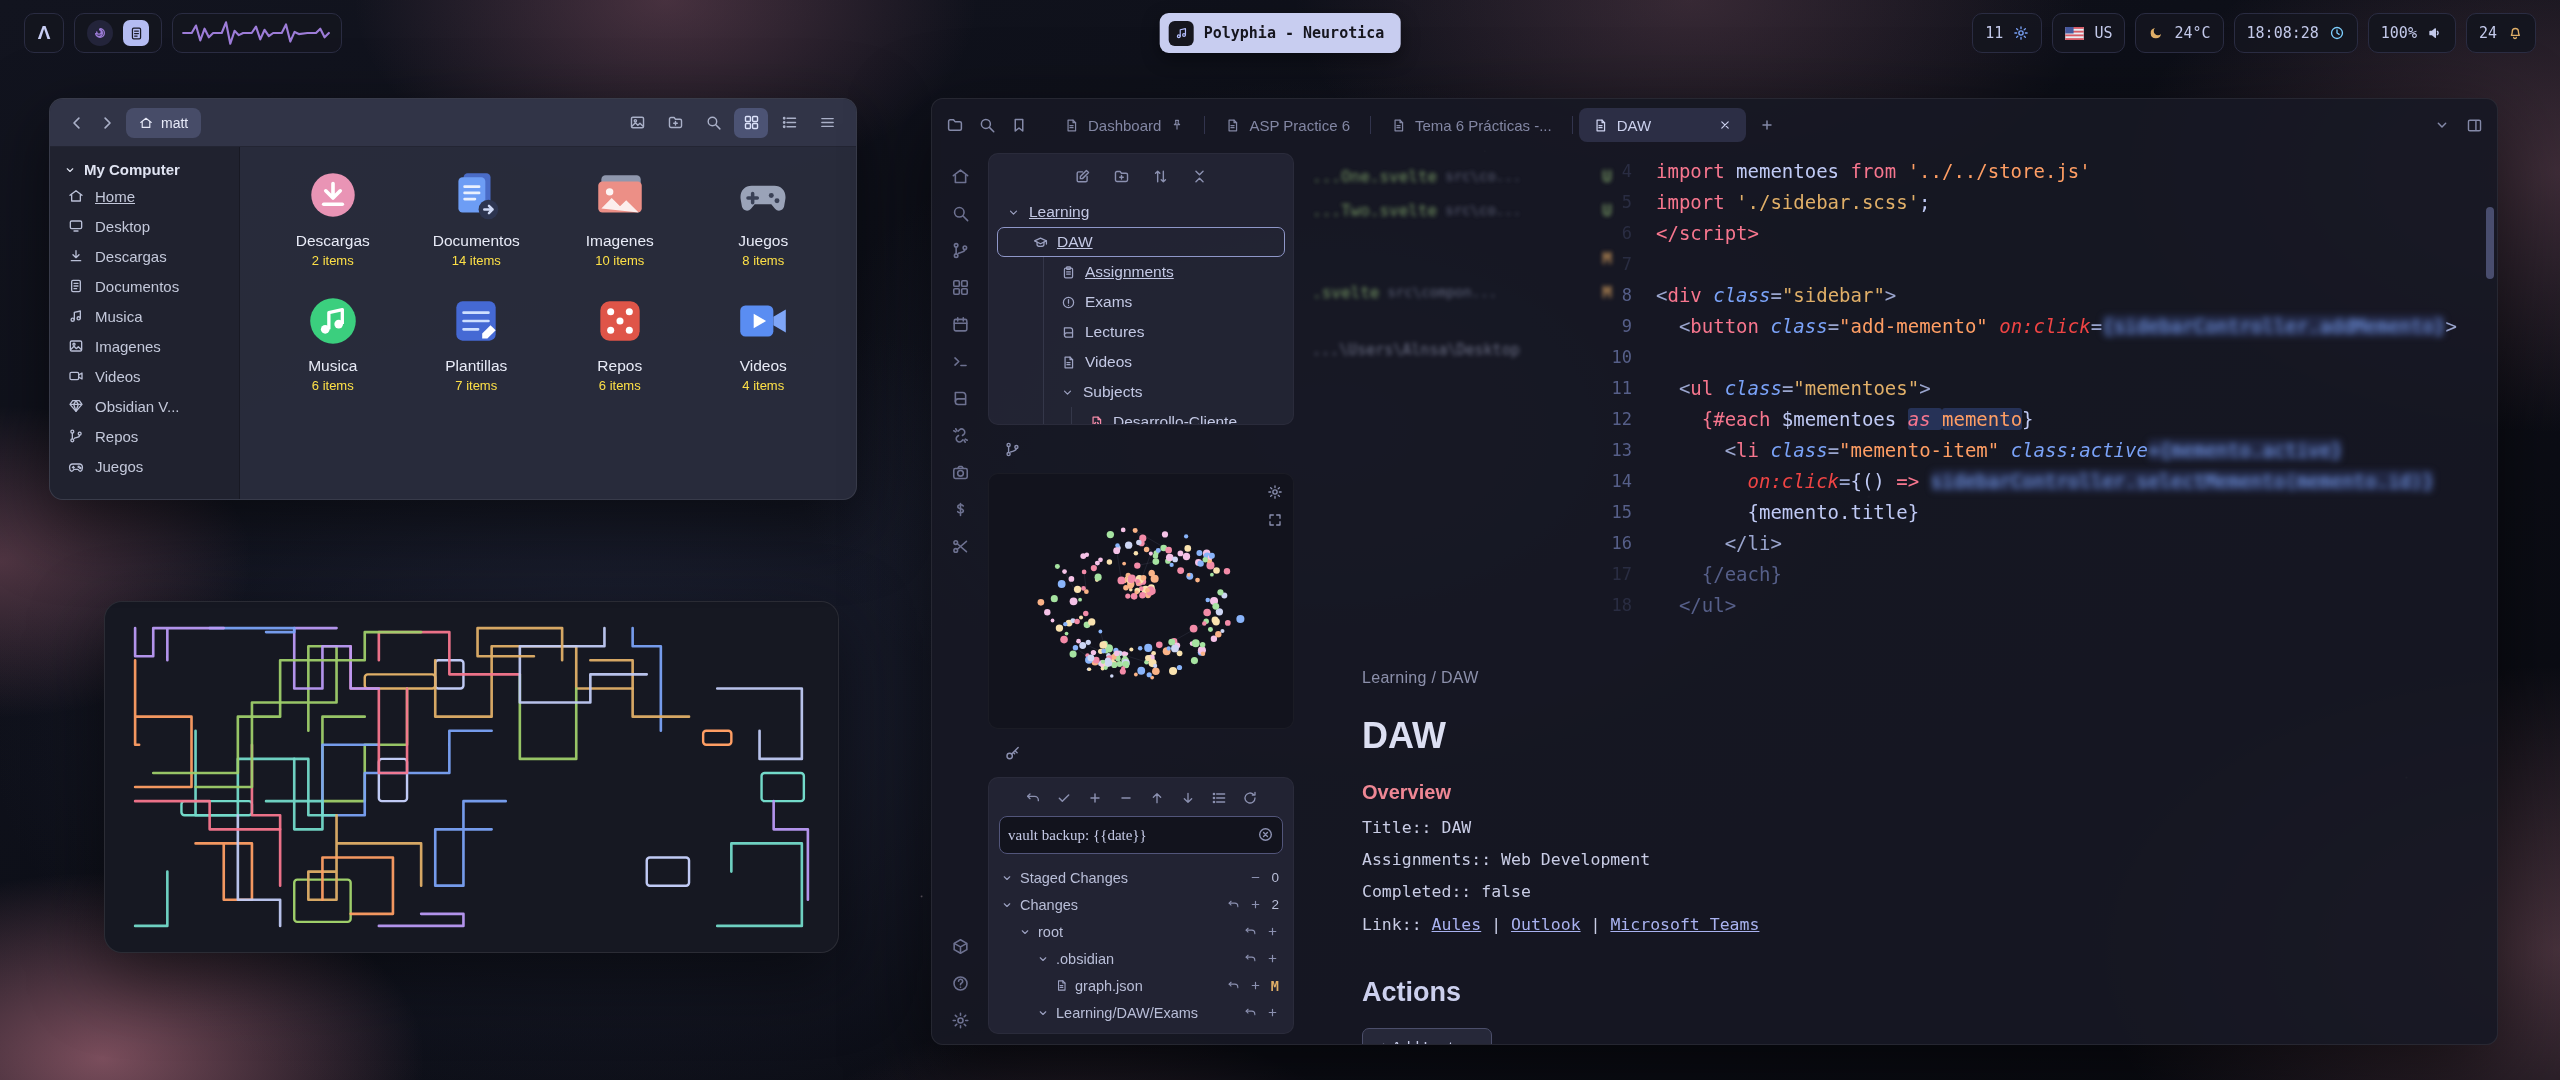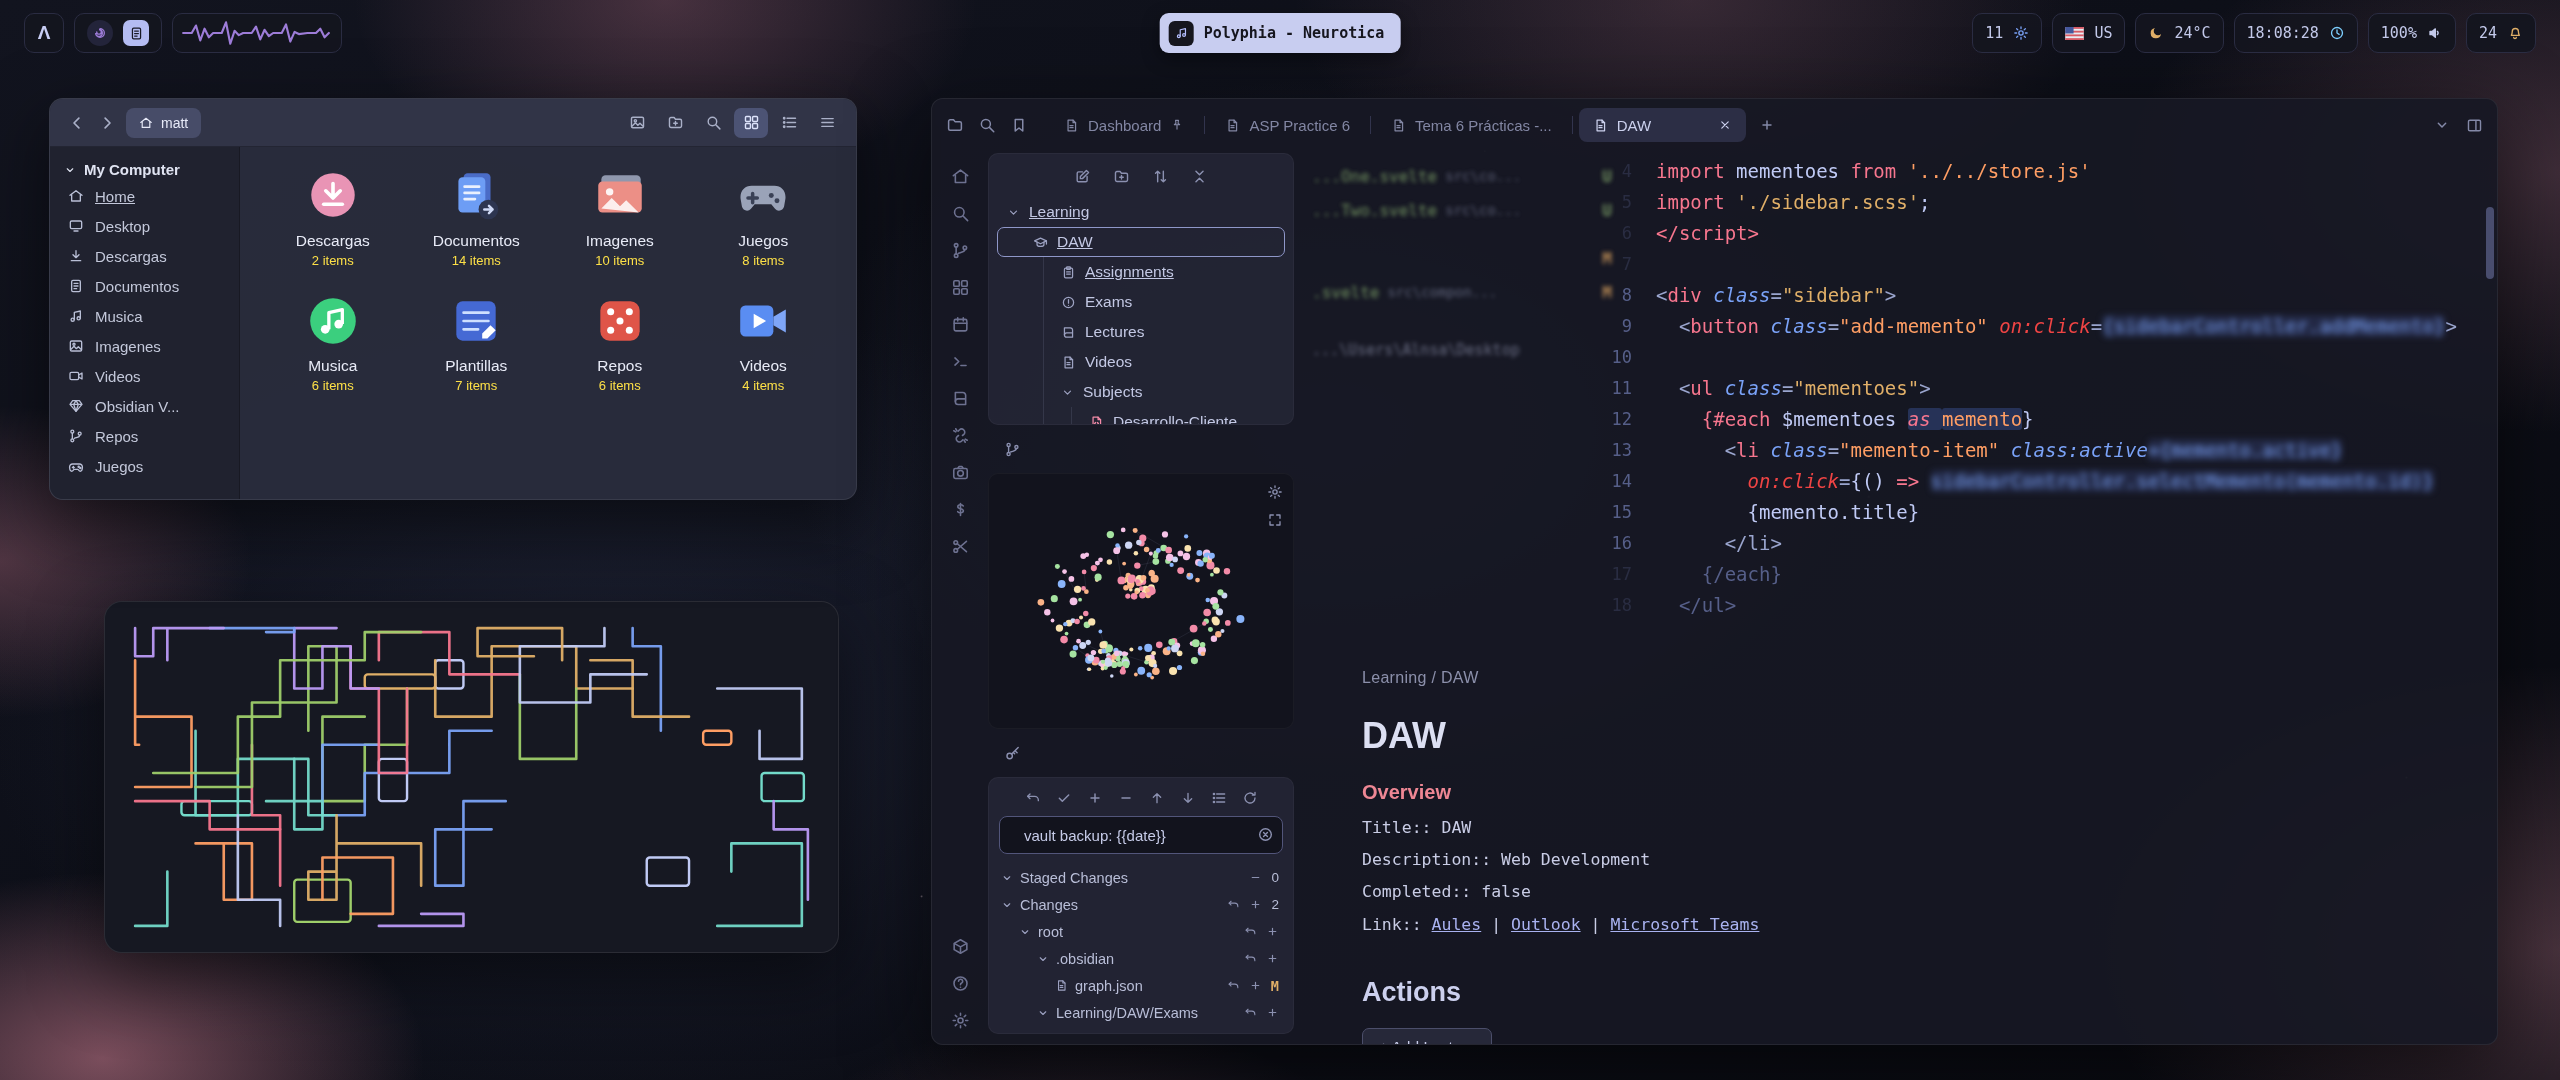--- a/index.html
+++ b/index.html
@@ -91,21 +91,21 @@
 .fx-row.d3::after{content:"";position:absolute;left:74px;top:0;bottom:0;width:1px;background:rgba(150,155,190,.16)}
 .fx-label.underline{text-decoration:underline}
 .fx-chev,.fx-ic{color:#9da2c2}
 .ob-mini{height:32px;display:flex;align-items:center;padding-left:16px;color:#8b90b0}
 .ob-graph{height:256px;position:relative;background:#12131d;overflow:hidden}
 #graph-svg{position:absolute;inset:0;width:100%;height:100%}
 .graph-tools{position:absolute;top:10px;right:10px;display:flex;flex-direction:column;gap:12px;color:#8b90b0;z-index:2}
 .ob-git{flex:1;padding:10px;display:flex;flex-direction:column;min-height:0;overflow:hidden}
 .git-toolbar{display:flex;gap:15px;justify-content:center;color:#8b90b0;padding:2px 0 10px}
 .git-inputwrap{position:relative;margin-bottom:10px}
-.git-inputwrap input{width:100%;height:38px;background:#12131d;border:1px solid #52557a;border-radius:8px;color:#c6cbe8;font-family:Liberation Sans, sans-serif;font-size:15px;padding:0 34px 0 24px;outline:none}
+.git-inputwrap input{width:100%;height:38px;background:#12131d;border:1px solid #52557a;border-radius:8px;color:#c6cbe8;font-family:Liberation Serif, serif;font-size:15px;padding:0 34px 0 8px;outline:none}
 .git-clear{position:absolute;right:9px;top:10px;color:#8b90b0;cursor:pointer}
 .git-row{height:27px;display:flex;align-items:center;gap:7px;font-size:14.5px;color:#b9bed8;cursor:pointer}
 .git-row.d0{padding-left:2px}.git-row.d1{padding-left:20px}.git-row.d2{padding-left:38px}.git-row.d3{padding-left:56px}
 .git-label{flex:1;white-space:nowrap;overflow:hidden;text-overflow:ellipsis}
 .git-right{display:flex;gap:9px;color:#8b90b0;align-items:center;font-size:13.5px;padding-right:4px}
 .git-count{color:#b9bed8}
 .git-badge{color:#e0af68;font-weight:bold;font-family:"DejaVu Sans Mono",monospace}
 .git-chev,.git-file{color:#9da2c2}
 
 
@@ -1717,21 +1717,21 @@
         </div>
 
         <div class="ob-note">
           <div class="note-breadcrumb">Learning / DAW</div>
           <h1 class="note-title">DAW</h1>
           <div class="note-h2">Overview</div>
           <div>
 
               <div class="note-field"><span>Title::</span> <span>DAW</span></div>
 
-              <div class="note-field"><span>Description::</span> <span>Web Development</span></div>
+              <div class="note-field"><span>Assignments::</span> <span>Web Development</span></div>
 
               <div class="note-field"><span>Completed::</span> <span>false</span></div>
             </div>
           <div class="note-field">
             <span>Link::</span>
             <a>Aules</a> |
             <a>Outlook</a> |
             <a>Microsoft Teams</a>
           </div>
           <div class="note-actions-h">Actions</div>

